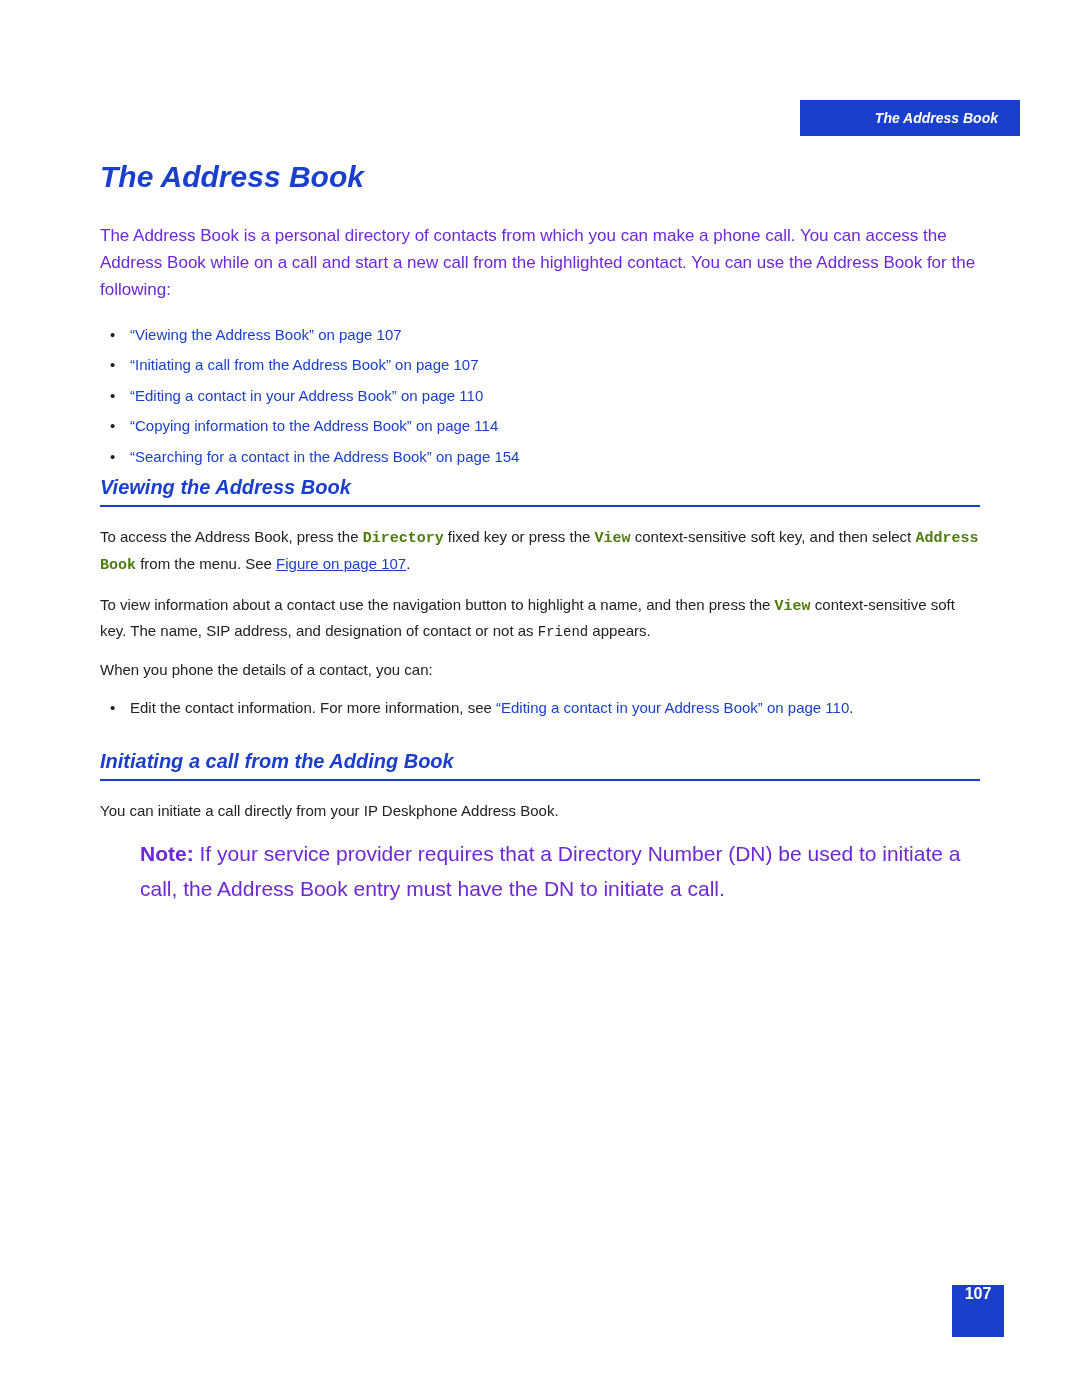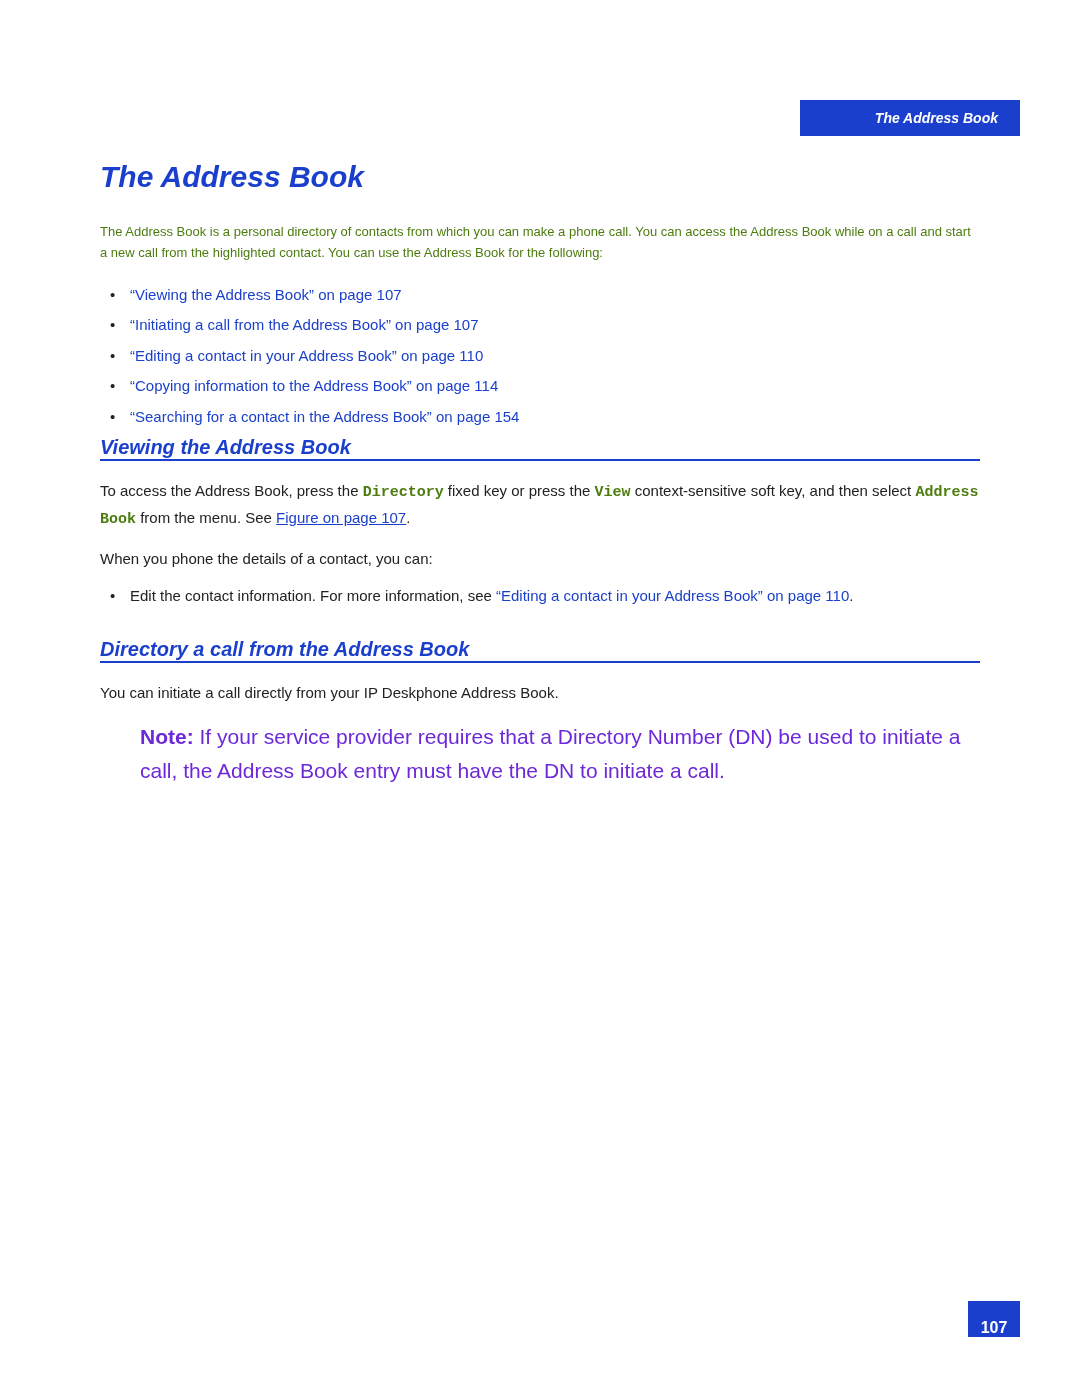--- a/index.html
+++ b/index.html
@@ -46,23 +46,23 @@
 
     .main-title {
       color: #1a3fcc;
       font-size: 30px;
       font-weight: bold;
       font-style: italic;
       margin-bottom: 28px;
     }
 
     .intro-text {
-      font-size: 13px;
+      font-size: 17px;
       line-height: 1.6;
-      color: #4d7c0f;
+      color: #6d28d9;
       margin-bottom: 20px;
     }
 
     .bullet-list {
       list-style: none;
       padding-left: 10px;
     }
 
     .bullet-list li {
       position: relative;
@@ -83,20 +83,21 @@
       color: #1a3fcc;
       text-decoration: none;
     }
 
     .section-title {
       color: #1a3fcc;
       font-size: 20px;
       font-weight: bold;
       font-style: italic;
       border-bottom: 2px solid #1a3fcc;
+      padding-bottom: 6px;
       margin-bottom: 18px;
     }
 
     .section {
       margin-bottom: 30px;
     }
 
     .section-body {
       font-size: 15px;
       line-height: 1.65;
@@ -155,29 +156,29 @@
       color: #6d28d9;
     }
 
     .note-block .note-label {
       font-weight: bold;
     }
 
     .page-number-box {
       position: absolute;
       bottom: 60px;
-      right: 60px;
+      right: 76px;
       background: #1a3fcc;
       color: #ffffff;
       font-weight: bold;
       font-size: 16px;
       width: 52px;
-      height: 36px;
+      height: 52px;
       display: flex;
-      align-items: flex-end;
+      align-items: flex-start;
       justify-content: center;
     }
   </style>
 </head>
 <body>
 
 <div class="header-bar">
   <span class="header-bar-title">The Address Book</span>
 </div>
 
@@ -195,34 +196,37 @@
     <li><a href="#">“Searching for a contact in the Address Book” on page 154</a></li>
   </ul>
 
   <div class="section">
     <h2 class="section-title">Viewing the Address Book</h2>
 
     <p class="section-body">
       To access the Address Book, press the <span class="bold-blue">Directory</span> fixed key or press the <span class="bold-blue">View</span> context-sensitive soft key, and then select <span class="bold-blue">Address Book</span> from the menu. See <a class="link-blue" href="#">Figure  on page 107</a>.
     </p>
 
+    <p class="section-body">
+      To view information about a contact use the navigation button to highlight a name, and then press the <span class="bold-blue">View</span> context-sensitive soft key. The name, SIP address, and designation of contact or not as <code>Friend</code> appears.
+    </p>
 
     <p class="section-body">
       When you phone the details of a contact, you can:
     </p>
 
     <ul class="inner-bullet-list">
       <li>
         Edit the contact information. For more information, see <a class="link-blue" href="#">“Editing a contact in your Address Book” on page 110</a>.
       </li>
     </ul>
   </div>
 
   <div class="section">
-    <h2 class="section-title">Directory a call from the Address Book</h2>
+    <h2 class="section-title">Initiating a call from the Adding Book</h2>
 
     <p class="section-body">
       You can initiate a call directly from your IP Deskphone Address Book.
     </p>
 
     <div class="note-block">
       <p>
         <span class="note-label">Note:</span>
         <span> If your service provider requires that a Directory Number (DN) be used to initiate a call, the Address Book entry must have the DN to initiate a call.</span>
       </p>

